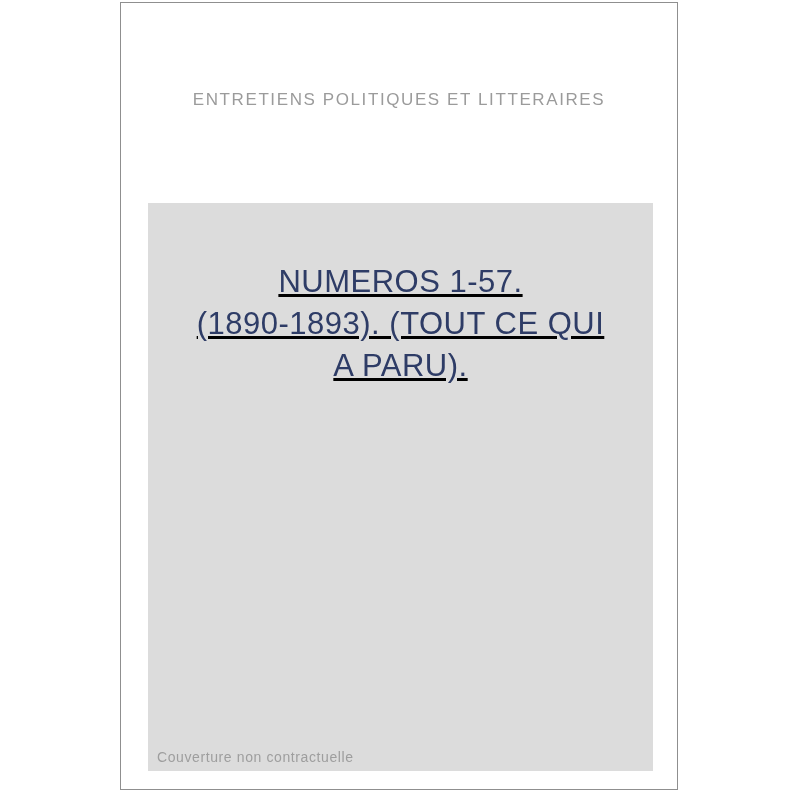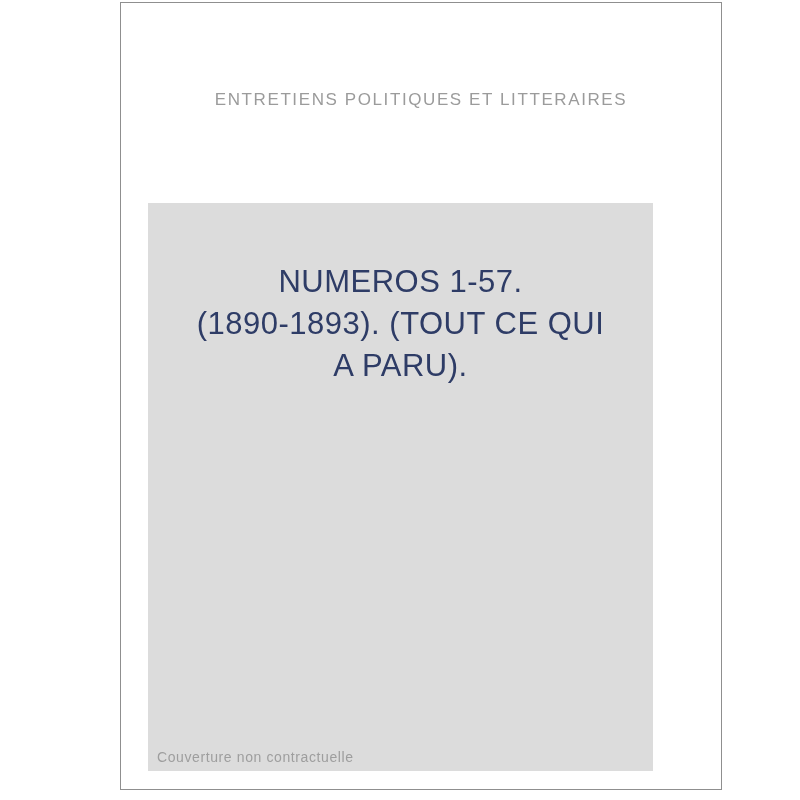--- a/index.html
+++ b/index.html
@@ -11,21 +11,21 @@
     height: 800px;
     position: relative;
     background: #ffffff;
     font-family: "Liberation Sans", sans-serif;
     overflow: hidden;
   }
   .book-cover {
     position: absolute;
     left: 120px;
     top: 2px;
-    width: 602px;
+    width: 558px;
     height: 788px;
     background: #ffffff;
     border: 1px solid #8f8f8f;
     box-sizing: border-box;
   }
   .series-title {
     position: absolute;
     top: 87px;
     left: 0;
     width: 100%;
@@ -36,20 +36,21 @@
     font-weight: 400;
     white-space: nowrap;
   }
   .placeholder-panel {
     position: absolute;
     left: 27px;
     top: 200px;
     width: 505px;
     height: 568px;
     background: #dcdcdc;
+    text-decoration: underline;
   }
   .main-title {
     padding-top: 58px;
     margin: 0 auto;
     width: 490px;
     text-align: center;
     color: #2e3c66;
     font-size: 31px;
     line-height: 42px;
     letter-spacing: 0.5px;

